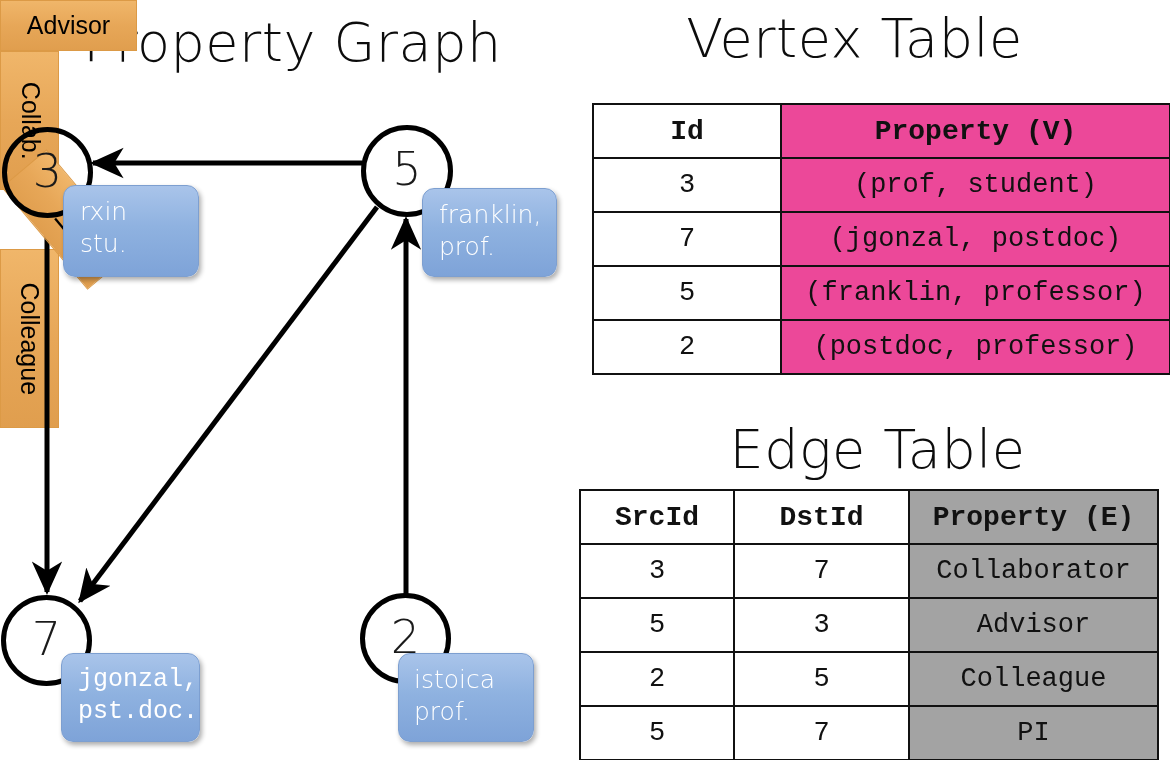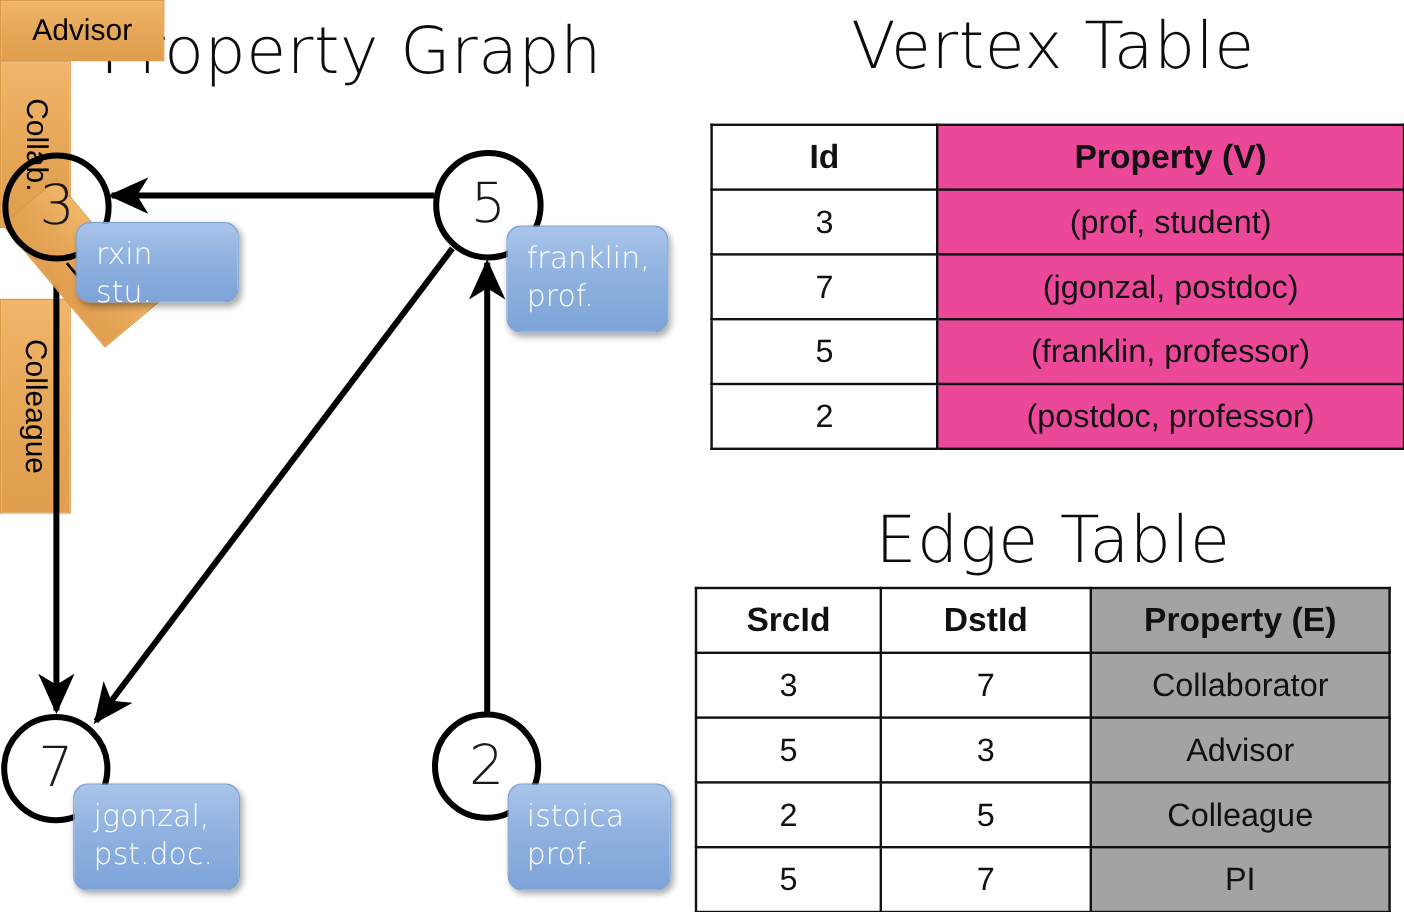--- a/index.html
+++ b/index.html
@@ -27,21 +27,21 @@
     font-family: "DejaVu Sans", sans-serif;
     font-weight: 300;
     font-size: 54px;
     letter-spacing: 0.5px;
     color: #0c0c0c;
     white-space: nowrap;
     text-align: center;
     line-height: 1;
   }
   #title-property-graph { left: 0px;   top: 16px;  width: 585px; }
-  #title-vertex-table   { left: 585px; top: 12px;  width: 585px; }
+  #title-vertex-table   { left: 562px; top: 12px;  width: 585px; }
   #title-edge-table     { left: 585px; top: 403px; width: 585px; margin-top: 20px; }
 
   
   #graph-area {
     position: absolute;
     left: 0; top: 0;
     width: 585px; height: 760px;
   }
   #graph-edges {
     position: absolute;
@@ -99,21 +99,21 @@
     display: inline-block;
     transform: rotate(90deg);
     white-space: nowrap;
   }
 
   
   .data-table {
     position: absolute;
     border-collapse: collapse;
     table-layout: fixed;
-    font-family: Liberation Sans, sans-serif;
+    font-family: Liberation Mono, monospace;
     font-weight: 300;
   }
   .data-table td, .data-table th {
     border: 2px solid #111111;
     text-align: center;
     vertical-align: middle;
     font-weight: 300;
     font-size: 27px;
     color: #111111;
     padding: 0;
@@ -166,36 +166,36 @@
     <div class="node-circle" style="left:361px; top:125px; width:92px; height:92px;">
       <span>5</span>
     </div>
     <div class="node-circle" style="left:1px; top:595px; width:91px; height:91px;">
       <span>7</span>
     </div>
     <div class="node-circle" style="left:360px; top:593px; width:91px; height:91px;">
       <span>2</span>
     </div>
 
-    <div class="prop-box vbox" style="left:63px; top:185px; width:136px; height:67px;">
+    <div class="prop-box vbox" style="left:63px; top:185px; width:136px; height:92px;">
       <div>rxin</div>
       <div>stu.</div>
     </div>
 
     <div class="prop-box vbox" style="left:422px; top:188px; width:135px; height:89px;">
       <div>franklin,</div>
       <div>prof.</div>
     </div>
 
-    <div class="prop-box vbox" style="left:61px; top:653px; width:139px; height:89px;">
+    <div class="prop-box vbox" style="left:61px; top:653px; width:139px; height:89px;font-family:Liberation Mono, monospace;">
       <div>jgonzal,</div>
       <div>pst.doc.</div>
     </div>
 
-    <div class="prop-box vbox" style="left:423px; top:653px; width:136px; height:89px;padding-left:15px;">
+    <div class="prop-box vbox" style="left:398px; top:653px; width:136px; height:89px;padding-left:15px;">
       <div>istoica</div>
       <div>prof.</div>
     </div>
 
     <div class="ebox" style="left:167px; top:106px; width:135px; height:49px;">
       <span>Advisor</span>
     </div>
 
     <div class="ebox ebox-vertical" style="left:63px; top:328px; width:57px; height:137px;">
       <span>Collab.</span>

